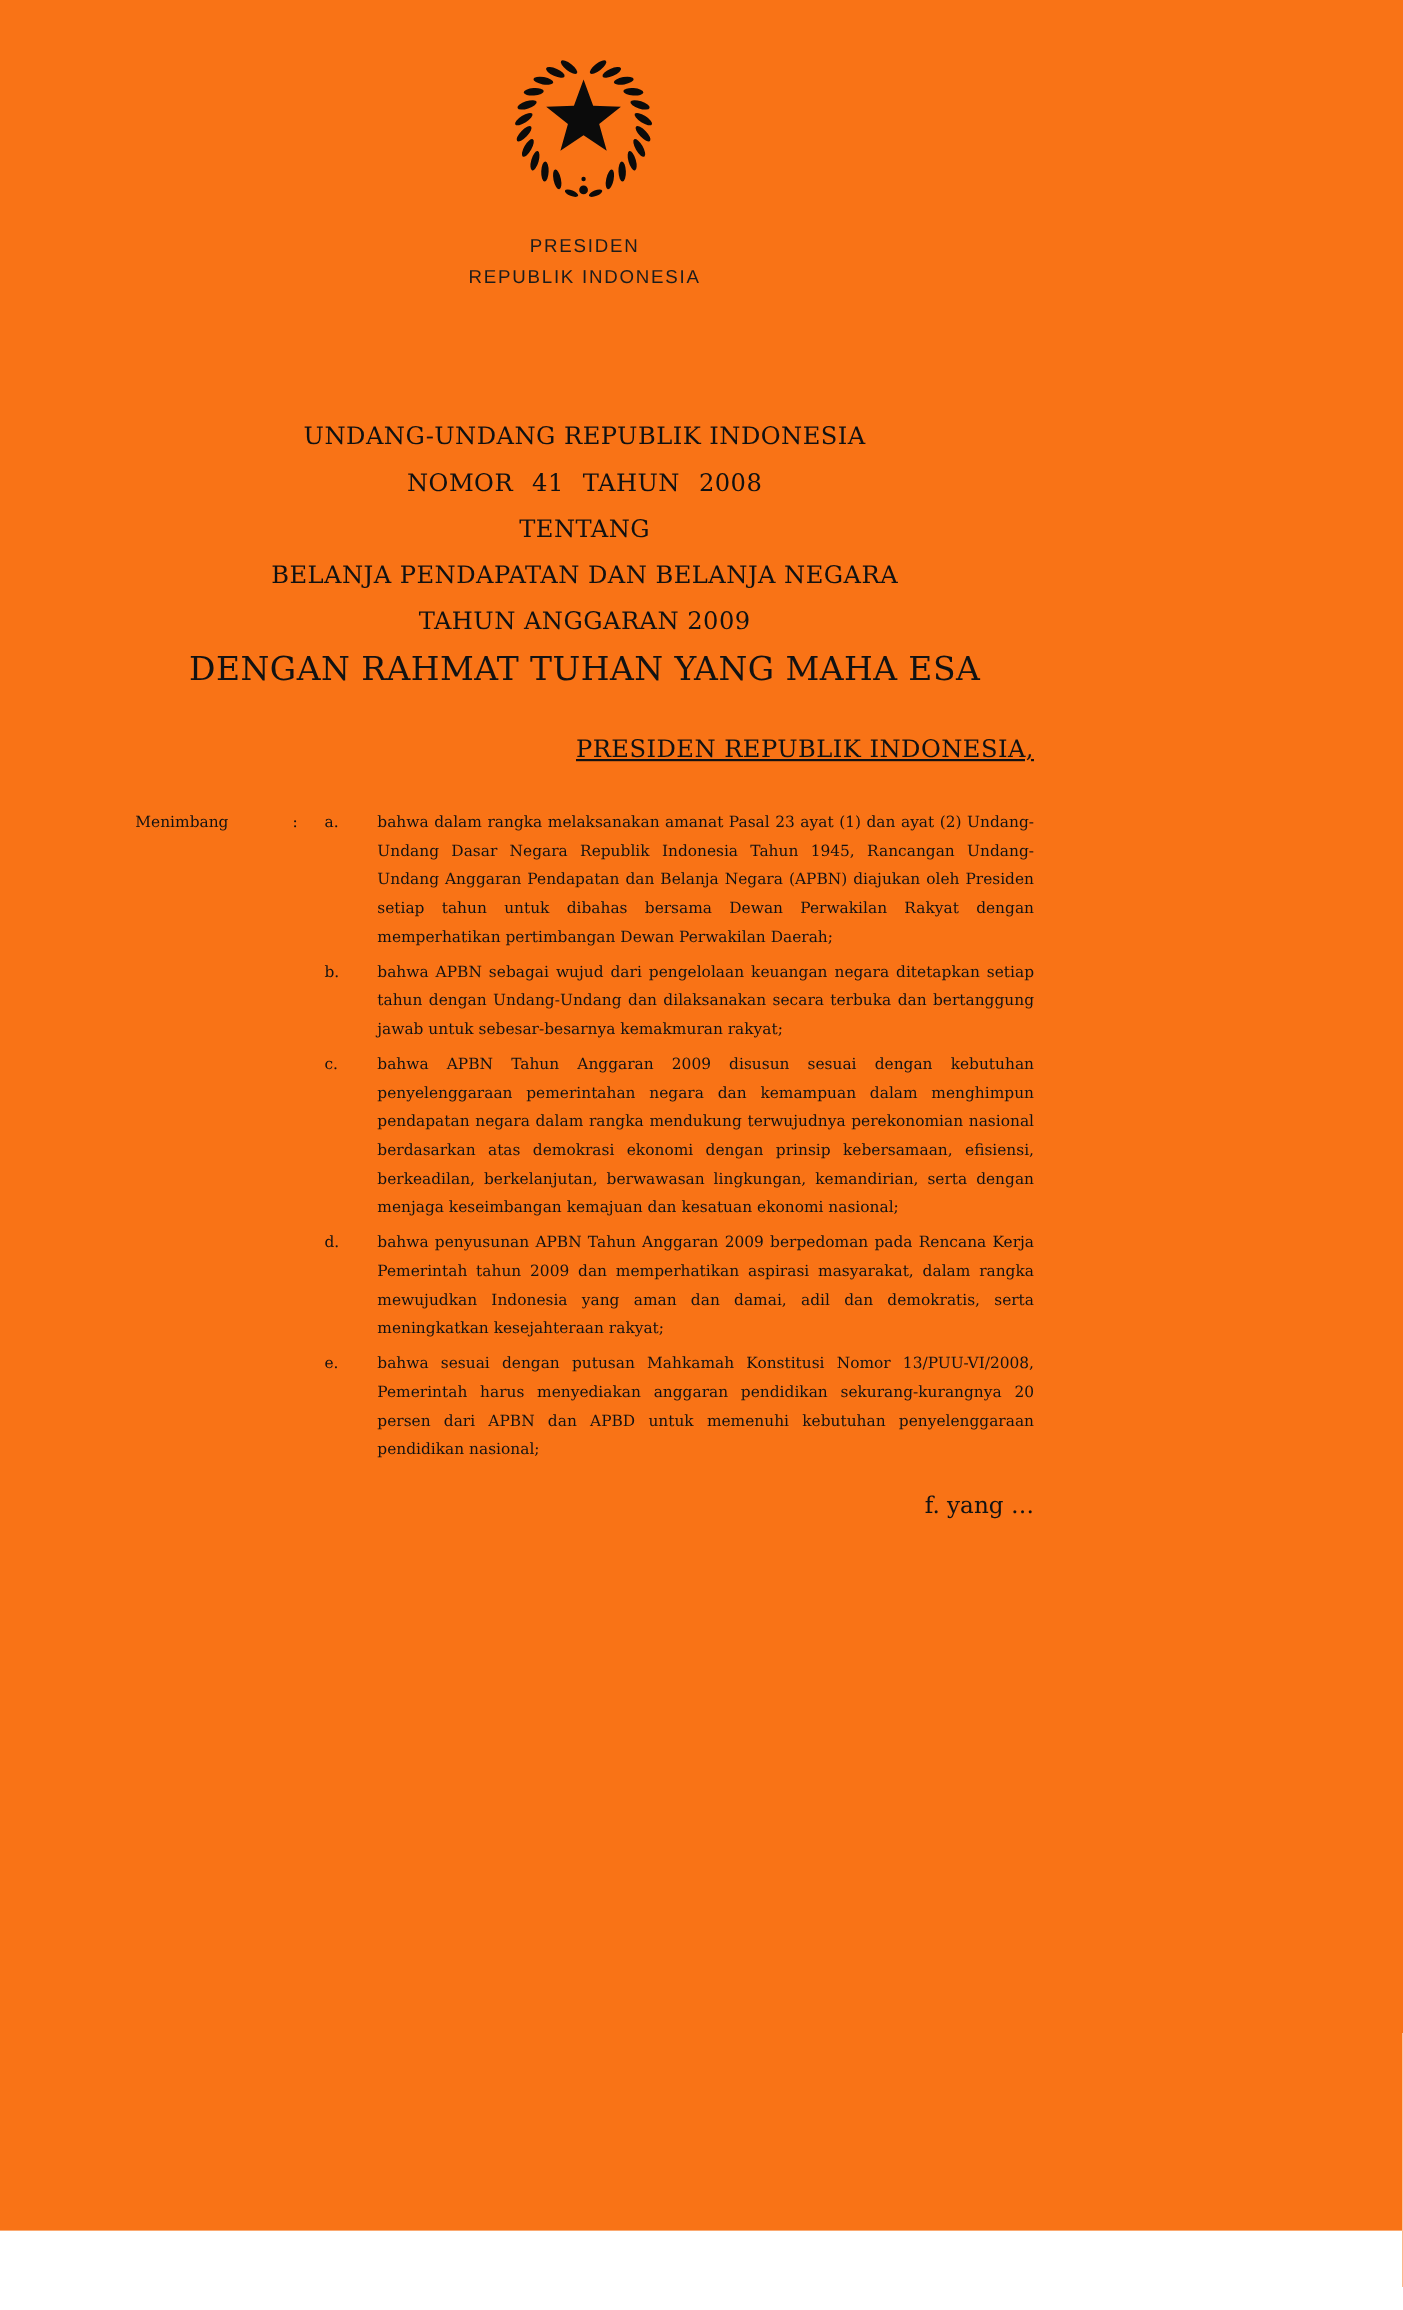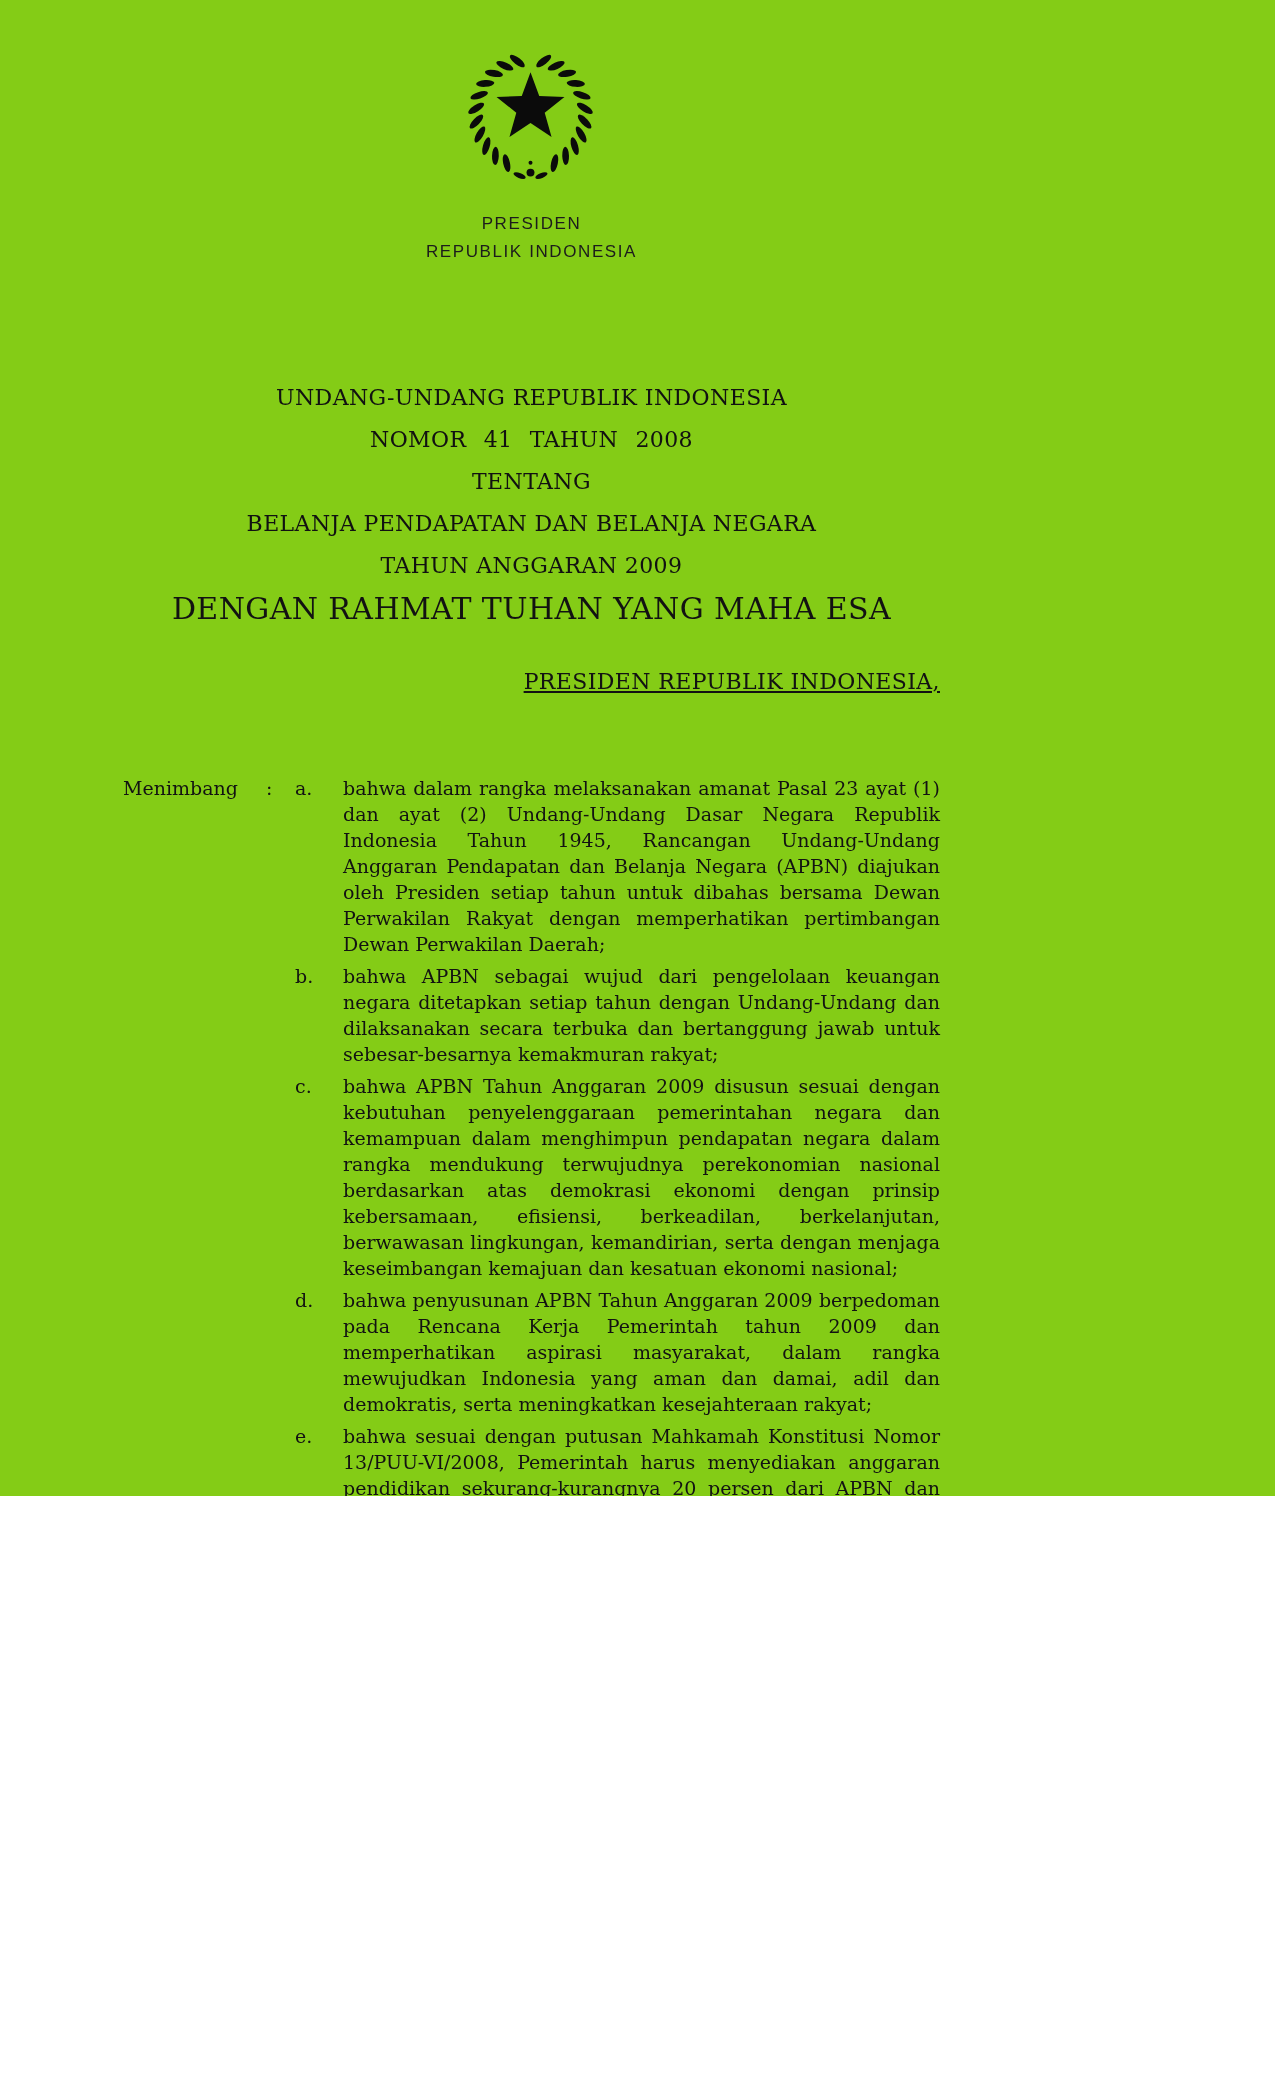--- a/index.html
+++ b/index.html
@@ -3,22 +3,22 @@
 <meta charset="utf-8">
 <style>
   html, body {
     margin: 0;
     padding: 0;
     background: #ffffff;
   }
   .page {
     position: relative;
     width: 1275px;
-    height: 1496px;
-    background: #84cc16;
+    height: 2028px;
+    background: #f97316;
     overflow: hidden;
     color: #121212;
     font-family: "DejaVu Serif", "Liberation Serif", serif;
   }
   .content {
     margin-left: 123px;
     width: 817px;
   }
   .emblem-wrap {
     padding-top: 42px;
@@ -56,22 +56,22 @@
   }
   .authority {
     margin-top: 47px;
     text-align: right;
     font-size: 22px;
     line-height: 26px;
     letter-spacing: 0.4px;
     text-decoration: underline;
   }
   .considering {
-    margin-top: 80px;
-    font-size: 19px;
+    margin-top: 40px;
+    font-size: 14px;
     line-height: 26px;
   }
   .c-row {
     display: flex;
     align-items: flex-start;
     margin-bottom: 6px;
   }
   .c-label {
     width: 143px;
     flex: 0 0 143px;

